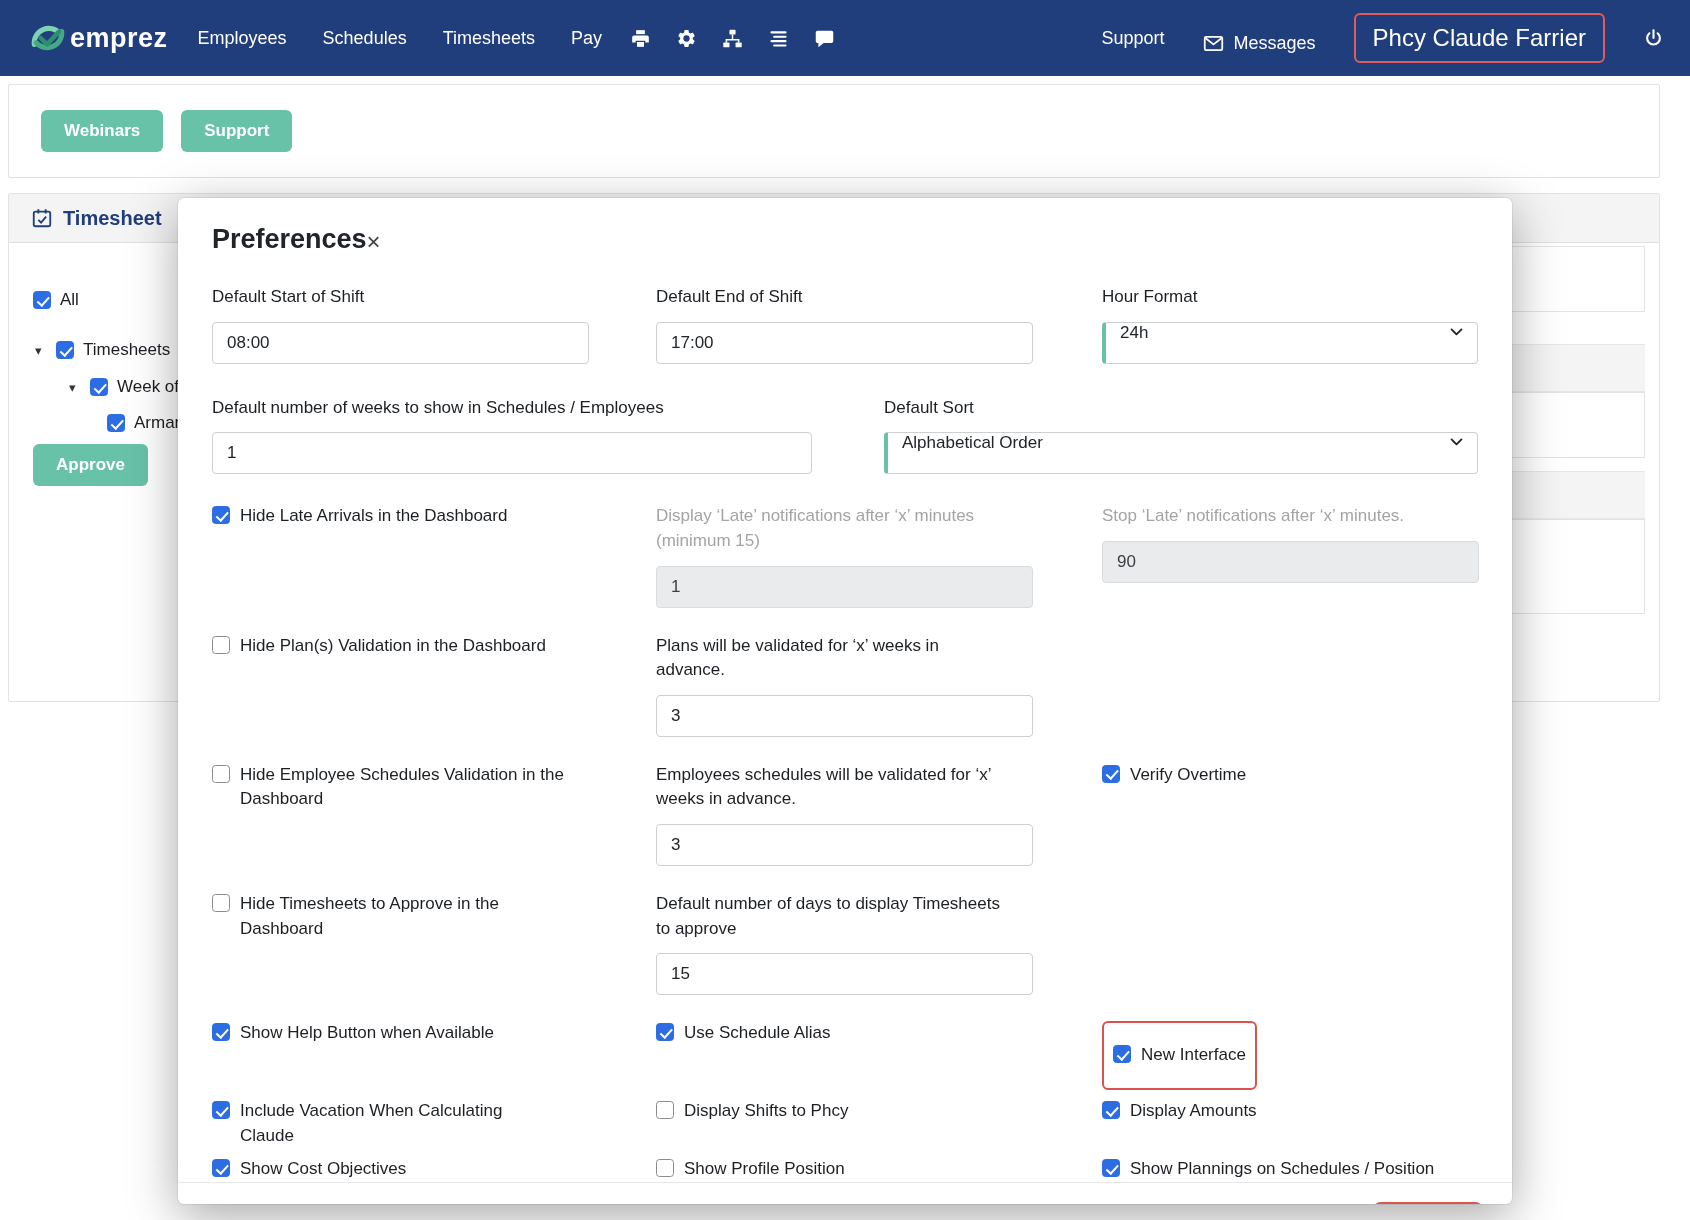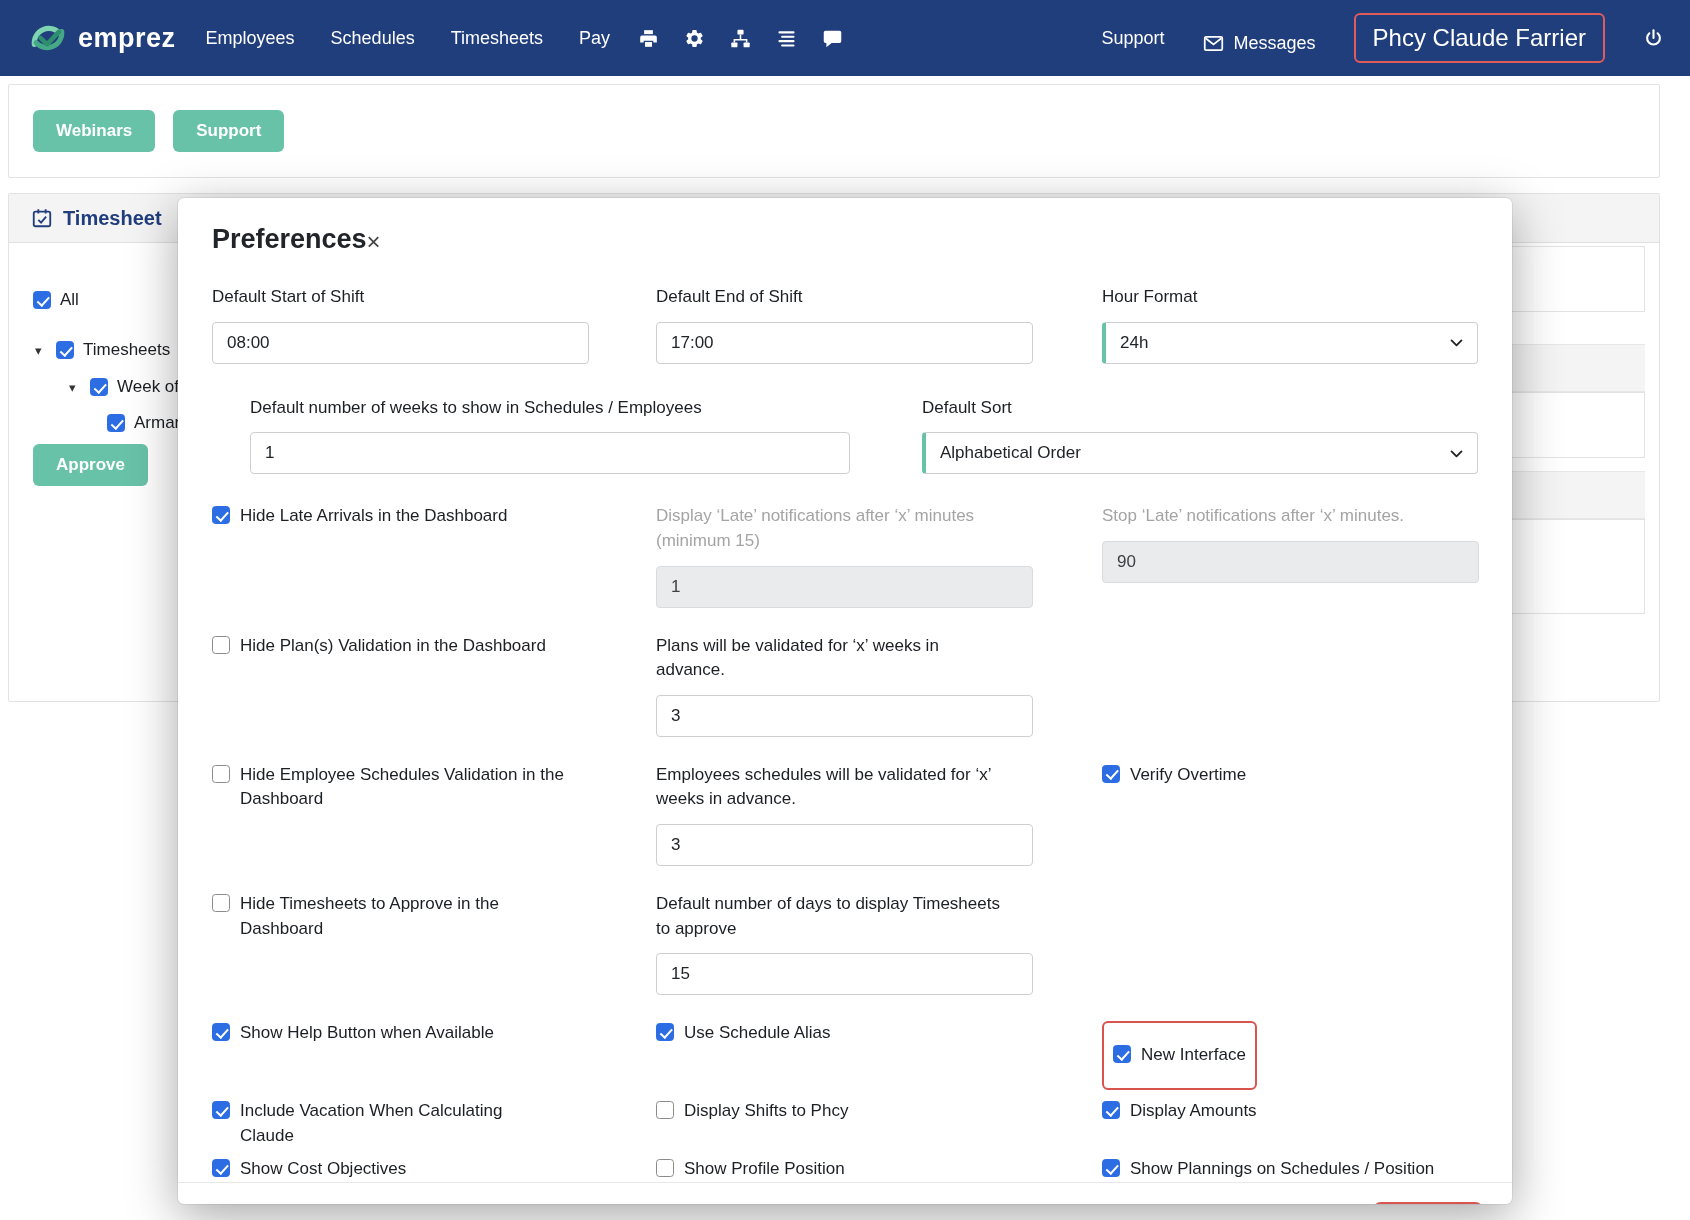--- a/index.html
+++ b/index.html
@@ -2,37 +2,37 @@
 <html><head>
 <meta charset="utf-8">
 <style>
   * { margin:0; padding:0; box-sizing:border-box; }
   body { font-family:"Liberation Sans", sans-serif; background:#fff; }
   .screen { position:relative; width:1690px; height:1220px; background:#fff; overflow:hidden; }
 
   
   .navbar { position:absolute; left:0; top:0; width:1690px; height:76px; background:#203d7c;
             display:flex; align-items:center; padding:0 26px; color:#fff; }
-  .brand { display:flex; align-items:center; gap:8px; cursor:pointer; }
+  .brand { display:flex; align-items:center; gap:0; cursor:pointer; }
   .brand-text { font-size:27px; font-weight:700; letter-spacing:.5px; }
   .nav-links { display:flex; gap:36px; margin-left:30px; }
   .nav-links a { color:#fff; font-size:18px; text-decoration:none; cursor:pointer; }
   .nav-iconbar { display:flex; gap:25px; margin-left:28px; align-items:center; }
   .nicon { display:inline-flex; align-items:center; justify-content:center; cursor:pointer; }
   .nav-right { margin-left:auto; display:flex; align-items:center; gap:38px; }
   .nav-right a { color:#fff; font-size:18px; text-decoration:none; cursor:pointer; }
   .messages { display:flex; align-items:center; gap:10px; font-size:18px; cursor:pointer;margin-top:10px; }
   .user-chip { border:2px solid #e05b5b; border-radius:6px; padding:9px 17px; font-size:24px; cursor:pointer; }
 
   
   .card { position:absolute; background:#fff; border:1px solid #e2e2e2; border-radius:2px; }
   .card-buttons { left:8px; top:84px; width:1652px; height:94px; }
   .btn-green { display:inline-block; background:#68c2a8; color:#fff; border:none; border-radius:6px;
                padding:11px 23px; font-size:17px; font-weight:600; font-family:inherit; cursor:pointer; }
-  .buttons-row { position:absolute; left:24px; top:25px; display:flex; gap:18px; }
+  .buttons-row { position:absolute; left:32px; top:25px; display:flex; gap:18px; }
 
   .card-main { left:8px; top:193px; width:1652px; height:509px; }
   .section-head { height:49px; background:#f4f4f4; border-bottom:1px solid #e0e0e0; display:flex;
                   align-items:center; gap:10px; padding:0 22px; color:#203d7c; font-size:20px; font-weight:700; }
   .strip { position:absolute; left:300px; right:14px; }
   .strip.gray { background:#f4f4f4; border-top:1px solid #e7e7e7; border-bottom:1px solid #e7e7e7; }
   .strip.boxed { background:#fff; border:1px solid #e3e3e3; }
 
   .tree-row { position:absolute; display:flex; align-items:center; gap:9px; font-size:17px; color:#1c1f23; cursor:pointer; }
   .caret { font-size:13px; color:#333; width:12px; }
@@ -49,34 +49,34 @@
   
   .modal { position:absolute; left:178px; top:198px; width:1334px; height:1006px; background:#fff;
            border-radius:6px; box-shadow:0 12px 50px rgba(0,0,0,.35), 0 0 0 1px rgba(0,0,0,.06);
            z-index:10; display:flex; flex-direction:column; overflow:hidden; }
   .modal-head { display:flex; align-items:flex-start; padding:26px 30px 30px 34px; }
   .modal-head h2 { font-size:27px; font-weight:600; color:#212529; }
   .close { font-size:24px; color:#444; line-height:1; cursor:pointer; margin-top:6px; }
   .modal-body { padding:0 34px; }
 
   .grid3 { display:grid; grid-template-columns:444px 446px 1fr; }
-  .grid2 { display:grid; grid-template-columns:672px 1fr;margin-left:38px; }
+  .grid2 { display:grid; grid-template-columns:672px 1fr; }
   .mb32 { margin-bottom:32px; } .mb30 { margin-bottom:30px; } .mb26 { margin-bottom:26px; }
   .mb9 { margin-bottom:9px; }
 
   .flabel { font-size:17px; color:#1c1f23; margin-bottom:12px; line-height:1.45; }
   .flabel.gray { color:#a4a4a4; }
   .mw280 { max-width:280px; } .mw345 { max-width:345px; } .mw380 { max-width:380px; }
 
   .inp { height:42px; border:1px solid #cfcfcf; border-radius:4px; padding:0 14px; font-size:17px;
          color:#212529; font-family:inherit; background:#fff; }
   .inp:disabled, .inp.disabled { background:#e9ebed; border-color:#d9dcdf; color:#3c4044; }
   .w377 { width:377px; } .w600 { width:600px; }
   .select { height:42px; border:1px solid #cfcfcf; border-left:4px solid #68c2a8; border-radius:4px;
-            display:flex; align-items:center; justify-content:space-between; padding:0 12px 0 14px;
+            display:flex; align-items:flex-start; justify-content:space-between; padding:0 12px 0 14px;
             font-size:17px; color:#212529; cursor:pointer; background:#fff; }
   .select.full { width:100%; }
 
   .red-ring { border:2px solid #d9534f; border-radius:6px; padding:20px 9px; display:inline-flex; width:max-content; }
 
   .modal-footer { margin-top:auto; border-top:1px solid #e8e8e8; padding:19px 28px; display:flex;
                   justify-content:flex-end; align-items:center; gap:38px; }
   .profile-link { color:#68c2a8; font-size:17px; text-decoration:none; cursor:pointer; }
   .validate-ring { border:2.5px solid #d9534f; border-radius:9px; padding:3px; }
   .btn-validate { background:#7f1d1d; color:#fff; border:none; border-radius:5px; padding:10px 21px;

